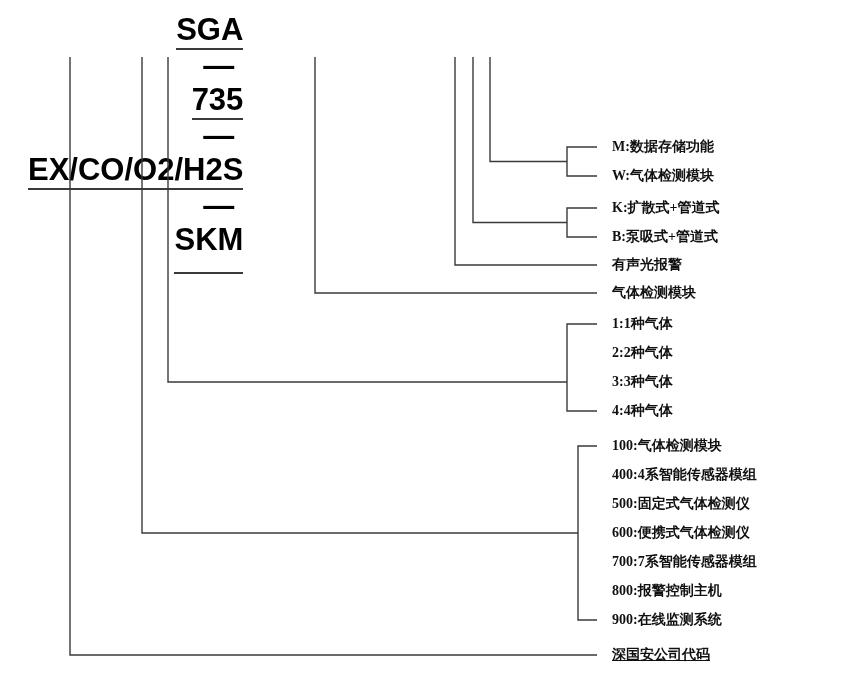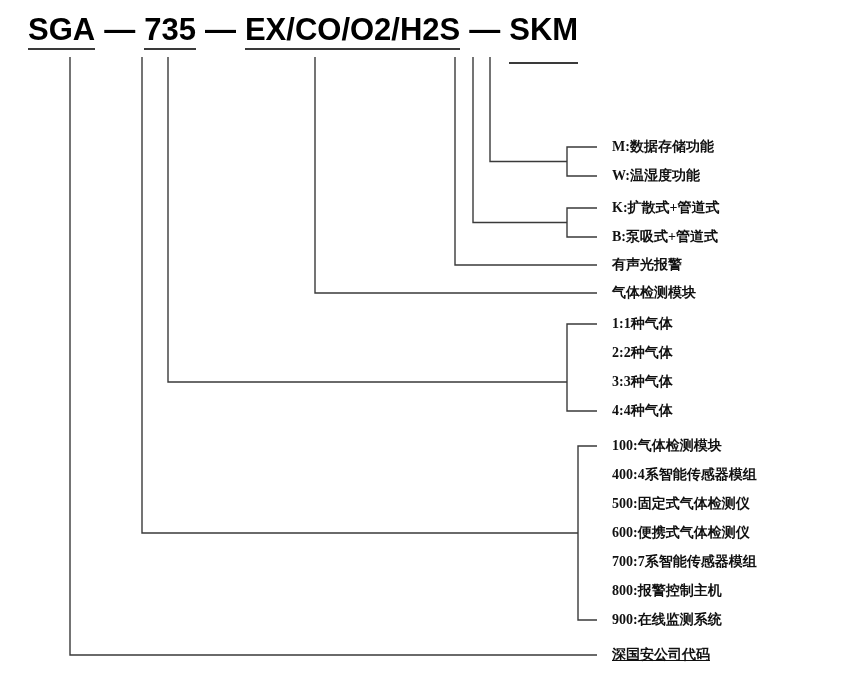--- a/index.html
+++ b/index.html
@@ -17,27 +17,28 @@
     font-family: "Liberation Serif", "DejaVu Serif", serif;
   }
 
   
   #model-header {
     position: absolute;
     left: 28px;
     top: 14px;
     height: 42px;
     display: flex;
-    align-items: flex-start;
+    align-items: flex-end;
     font-family: "Liberation Sans", "DejaVu Sans", sans-serif;
     font-size: 31px;
     font-weight: bold;
     color: #000000;
     letter-spacing: 0px;
     white-space: nowrap;
+    flex-direction: column;
   }
   .seg {
     display: inline-block;
     border-bottom: 2px solid #3a3a3a;
     padding-bottom: 3px;
     line-height: 1.0;
   }
   .seg-letters {
     display: inline-block;
     border-bottom: 2px solid #3a3a3a;
@@ -112,21 +113,21 @@
     <path d="M 597 324 L 567 324 L 567 411 L 597 411"></path>
     <path d="M 168 57 L 168 382 L 567 382"></path>
 
     <path d="M 597 446 L 578 446 L 578 620 L 597 620"></path>
     <path d="M 142 57 L 142 533 L 578 533"></path>
 
     <path d="M 70 57 L 70 655 L 597 655"></path>
   </svg>
 
   <div class="label" style="top:147px;">M:数据存储功能</div>
-  <div class="label" style="top:176px;">W:温湿度功能</div>
+  <div class="label" style="top:176px;">W:气体检测模块</div>
 
   <div class="label" style="top:208px;">K:扩散式+管道式</div>
   <div class="label" style="top:237px;">B:泵吸式+管道式</div>
 
   <div class="label" style="top:265px;">有声光报警</div>
 
   <div class="label" style="top:293px;">气体检测模块</div>
 
   <div class="label" style="top:324px;">1:1种气体</div>
   <div class="label" style="top:353px;">2:2种气体</div>

